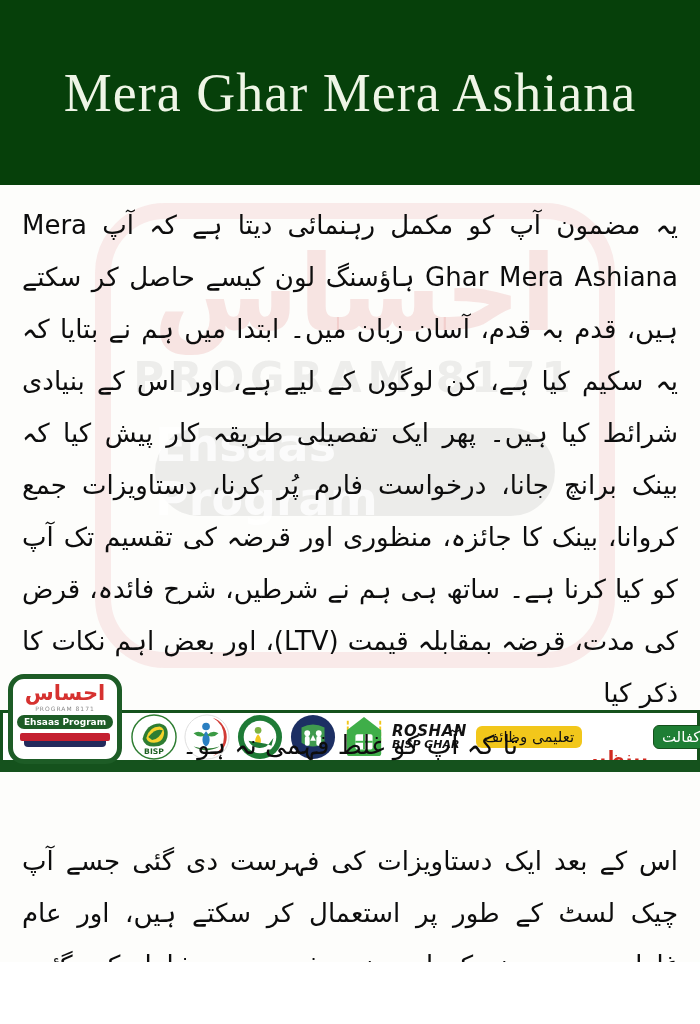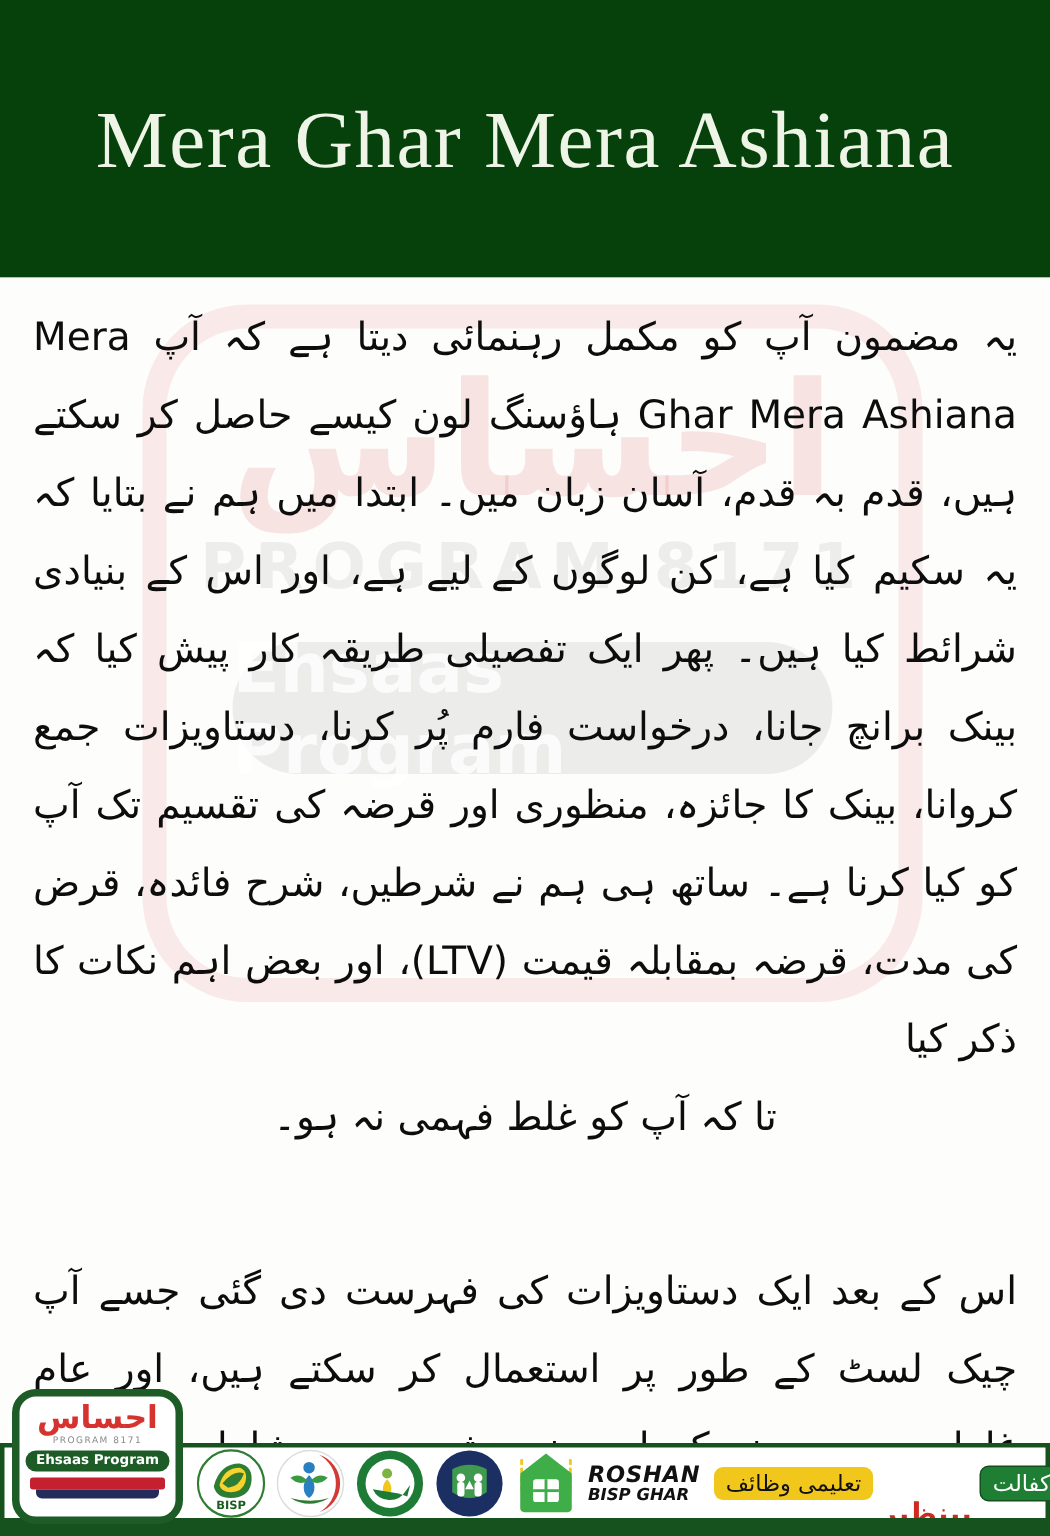--- a/index.html
+++ b/index.html
@@ -1,18 +1,18 @@
 <!DOCTYPE html>
 <html><head>
 <meta charset="utf-8">
 <style>
   * { margin:0; padding:0; box-sizing:border-box; }
   html,body { width:700px; height:1024px; overflow:hidden; background:#fff;
               font-family:"DejaVu Sans", sans-serif; }
-  .page { position:relative; width:700px; height:1024px; background:#fdba74; }
+  .page { position:relative; width:700px; height:772px; background:#84cc16; }
 
   
   .header { position:absolute; top:0; left:0; width:700px; height:185px;
             background:#06400a; display:flex; align-items:center; justify-content:center; }
   .header h1 { font-family:"Liberation Serif", serif; font-weight:400;
                font-size:54px; color:#eef5e6; letter-spacing:1px; white-space:nowrap; }
 
   
   .main { position:absolute; top:185px; left:0; width:700px; height:777px;
           background:#fdfdfb; overflow:hidden; }

